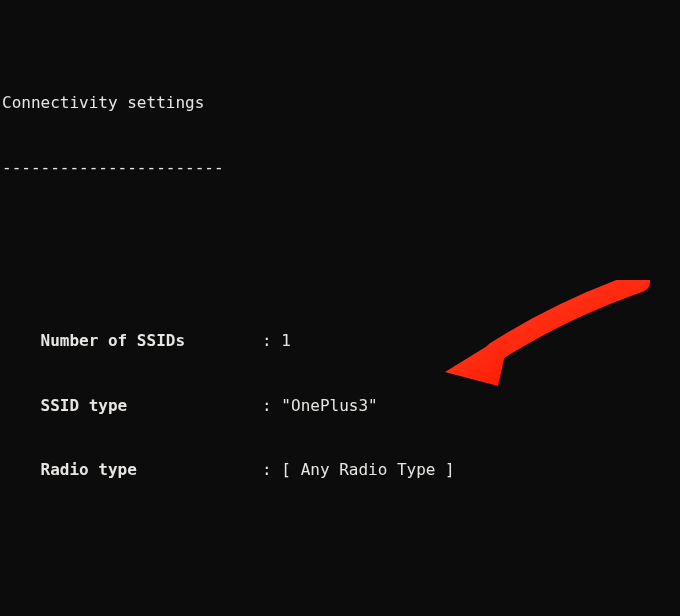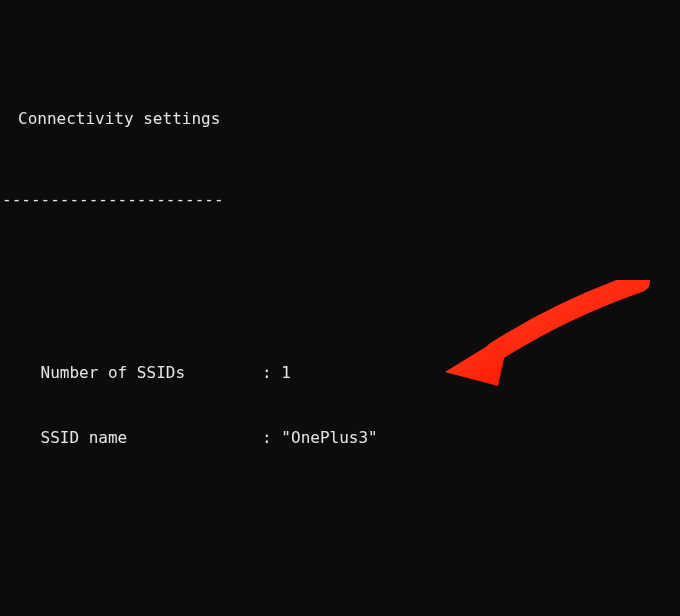--- a/index.html
+++ b/index.html
@@ -8,43 +8,44 @@
       height: 616px;
       background: #0c0c0c;
       color: #e8e6e3;
       font-family: Consolas, "Lucida Console", Menlo, Monaco, monospace;
       font-size: 16px;
       line-height: 1.35;
       overflow: hidden;
       position: relative;
     }
     .screen { white-space: pre; padding: 6px 2px; }
-    .sect-head { margin: 16px; }
+    .sect-head { margin: 0; }
     .divider { letter-spacing: 0; }
     .block { margin-top: 0; }
-    .row .label { display: inline; }
+    .row .label { display: inline; font-weight: bold; }
     .row .sep   { display: inline; }
     .row .val   { display: inline; }
     .arrow {
       position: absolute;
       pointer-events: none;
     }
   </style>
 </head>
 <body>
 
 <div class="screen">
 
   
   <div class="sect-head">Connectivity settings</div>
   <div class="divider">-----------------------</div>
   <div class="blank"> </div>
   <div class="block">
     <div class="row"><span class="label">    Number of SSIDs       </span><span class="sep"> : </span><span class="val">1</span></div>
-    <div class="row"><span class="label">    SSID name             </span><span class="sep"> : </span><span class="val">"OnePlus3"</span></div>
+    <div class="row"><span class="label">    SSID type             </span><span class="sep"> : </span><span class="val">"OnePlus3"</span></div>
+    <div class="row"><span class="label">    Radio type            </span><span class="sep"> : </span><span class="val">[ Any Radio Type ]</span></div>
   </div>
   
 
   
   
   
   
   
   
 

